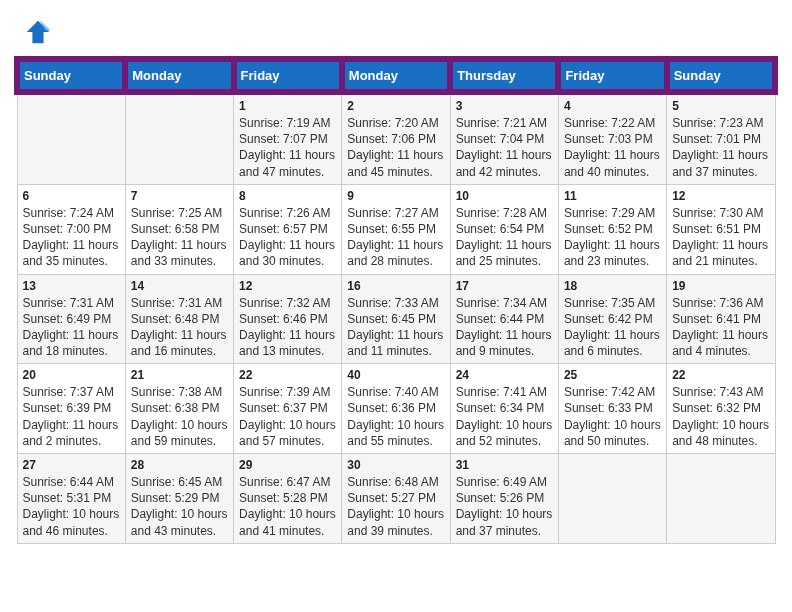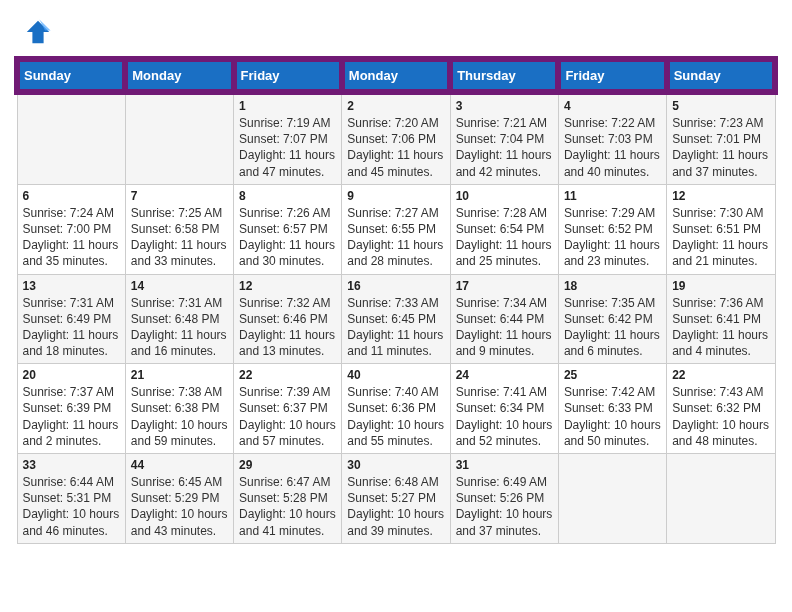--- a/index.html
+++ b/index.html
@@ -237,25 +237,25 @@
             <span class="day-number">25</span>
             <div class="day-info">Sunrise: 7:42 AM<br>Sunset: 6:33 PM<br>Daylight: 10 hours and 50 minutes.</div>
           </td>
           <td>
             <span class="day-number">22</span>
             <div class="day-info">Sunrise: 7:43 AM<br>Sunset: 6:32 PM<br>Daylight: 10 hours and 48 minutes.</div>
           </td>
         </tr>
         <tr>
           <td>
-            <span class="day-number">33</span>
+            <span class="day-number">27</span>
             <div class="day-info">Sunrise: 6:44 AM<br>Sunset: 5:31 PM<br>Daylight: 10 hours and 46 minutes.</div>
           </td>
           <td>
-            <span class="day-number">44</span>
+            <span class="day-number">28</span>
             <div class="day-info">Sunrise: 6:45 AM<br>Sunset: 5:29 PM<br>Daylight: 10 hours and 43 minutes.</div>
           </td>
           <td>
             <span class="day-number">29</span>
             <div class="day-info">Sunrise: 6:47 AM<br>Sunset: 5:28 PM<br>Daylight: 10 hours and 41 minutes.</div>
           </td>
           <td>
             <span class="day-number">30</span>
             <div class="day-info">Sunrise: 6:48 AM<br>Sunset: 5:27 PM<br>Daylight: 10 hours and 39 minutes.</div>
           </td>

